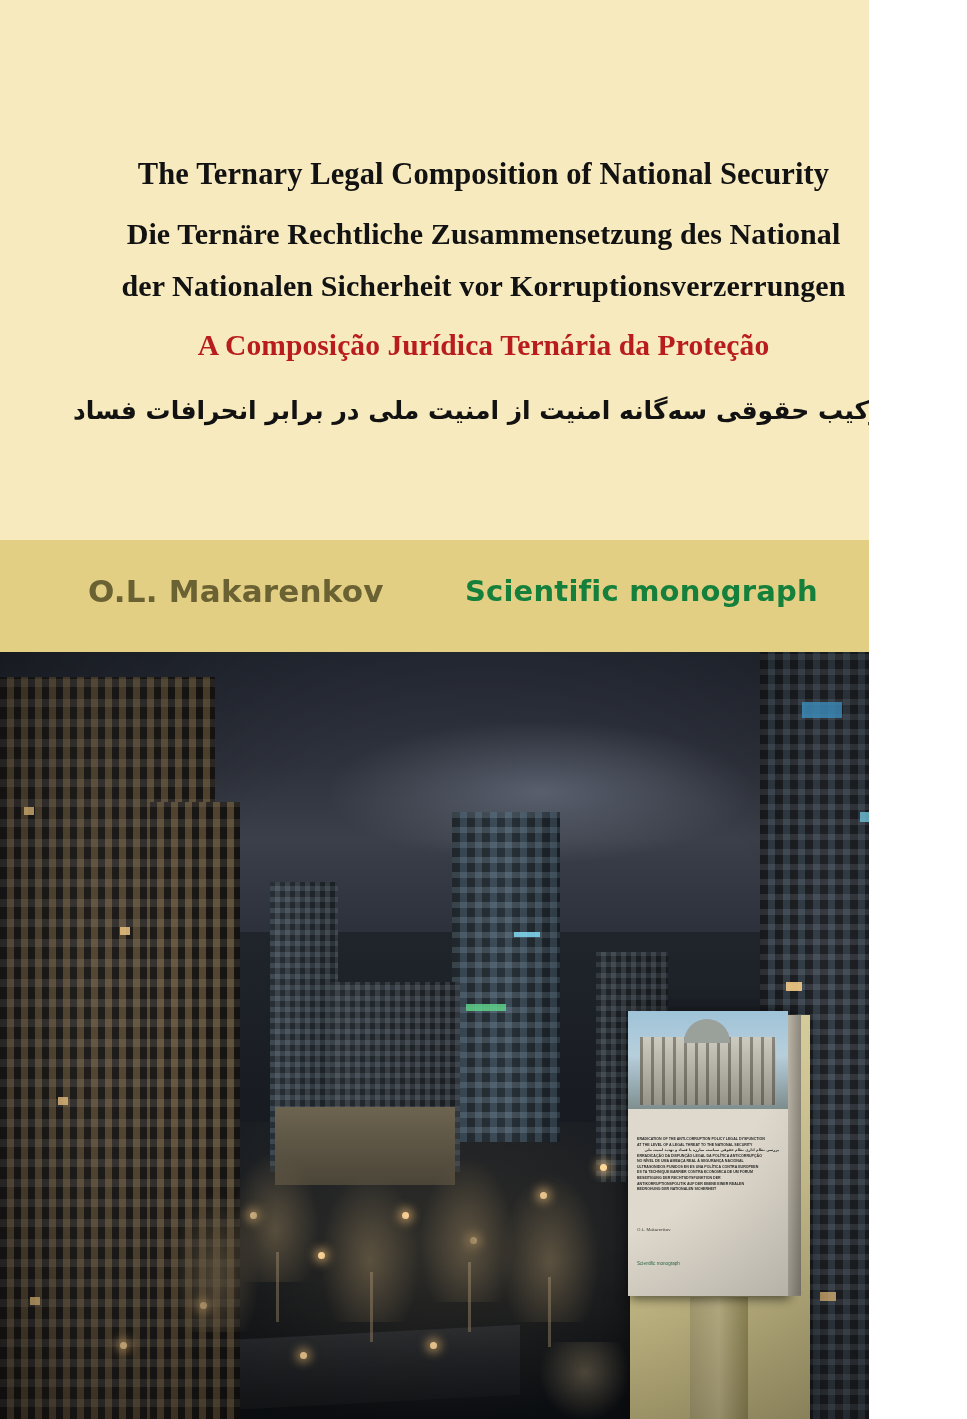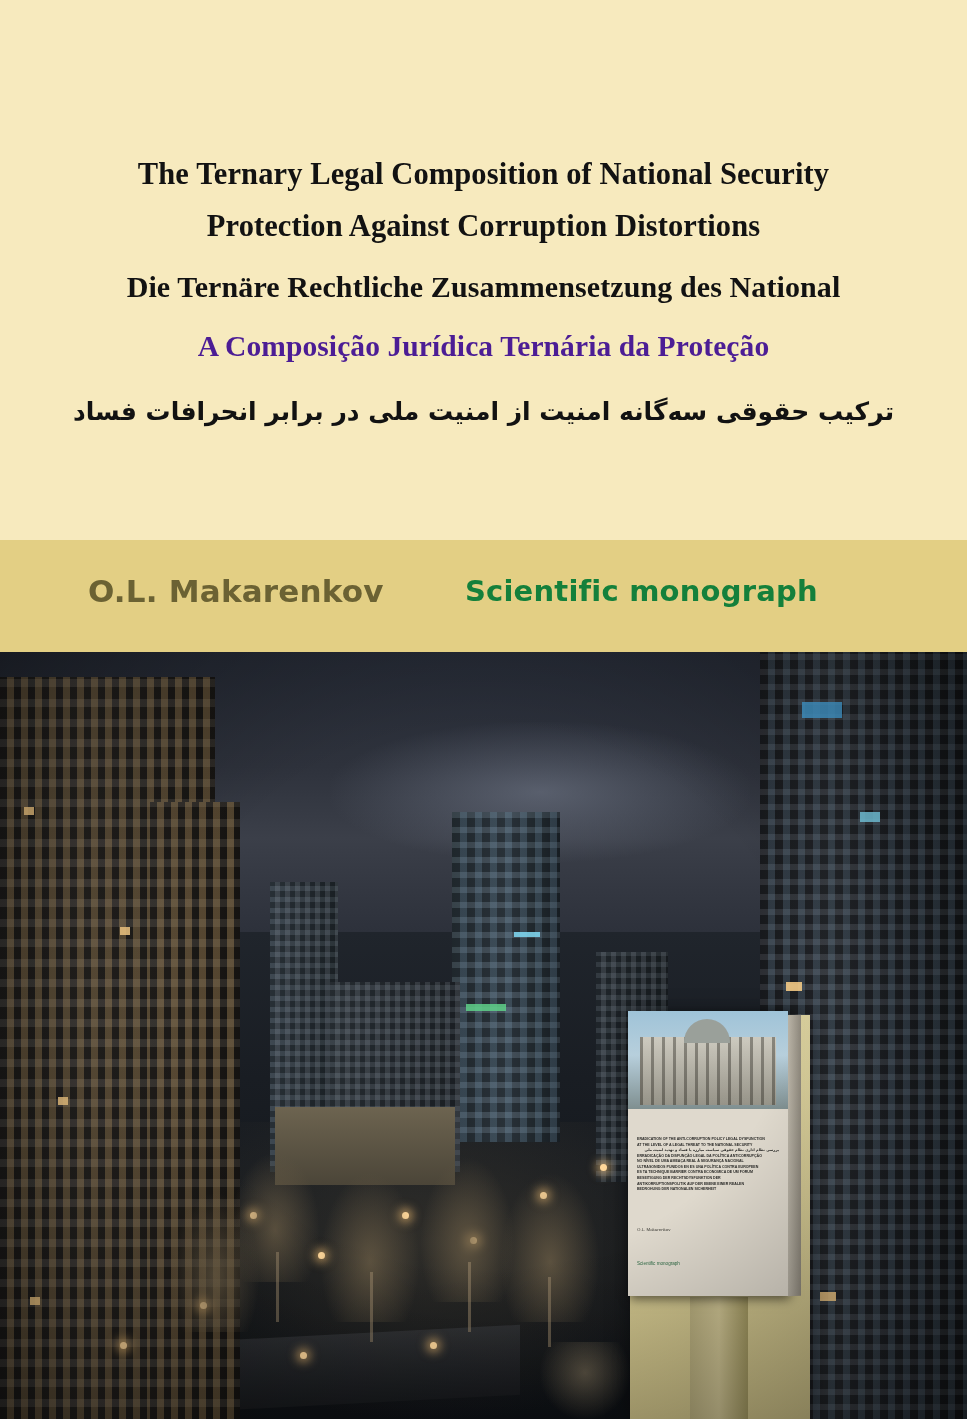--- a/index.html
+++ b/index.html
@@ -5,21 +5,21 @@
   html, body {
     margin: 0;
     padding: 0;
     background: #ffffff;
   }
   body {
     font-family: "Liberation Serif", serif;
   }
   .cover {
     position: relative;
-    width: 967px;
+    width: 869px;
     height: 1419px;
     overflow: hidden;
     background: #f6e9bd;
   }
 
   
   .title-band {
     position: absolute;
     left: 0;
     top: 0;
@@ -56,21 +56,21 @@
     line-height: 1.72;
     color: #121212;
     margin-top: 8px;
     letter-spacing: 0.1px;
   }
   .t-pt {
     font-family: "Liberation Serif", serif;
     font-weight: bold;
     font-size: 29.5px;
     line-height: 1.74;
-    color: #4c1d95;
+    color: #b91c1c;
     margin-top: 8px;
     letter-spacing: 0.1px;
   }
   .t-fa {
     font-family: "DejaVu Sans", sans-serif;
     font-weight: bold;
     font-size: 25px;
     line-height: 1.6;
     color: #121212;
     direction: rtl;
@@ -362,25 +362,25 @@
 <body>
 
 <div class="cover">
 
   <div class="title-band">
     <div class="title-band-inner">
       <div class="title-block">
 
         <div class="t-en">
           <div>The Ternary Legal Composition of National Security</div>
-          <div>Protection Against Corruption Distortions</div>
         </div>
 
         <div class="t-de">
           <div>Die Ternäre Rechtliche Zusammensetzung des National</div>
+          <div>der Nationalen Sicherheit vor Korruptionsverzerrungen</div>
         </div>
 
         <div class="t-pt">
           <div>A Composição Jurídica Ternária da Proteção</div>
         </div>
 
         <div class="t-fa">تركيب حقوقى سه‌گانه امنیت از امنيت ملى در برابر انحرافات فساد</div>
 
       </div>
     </div>

